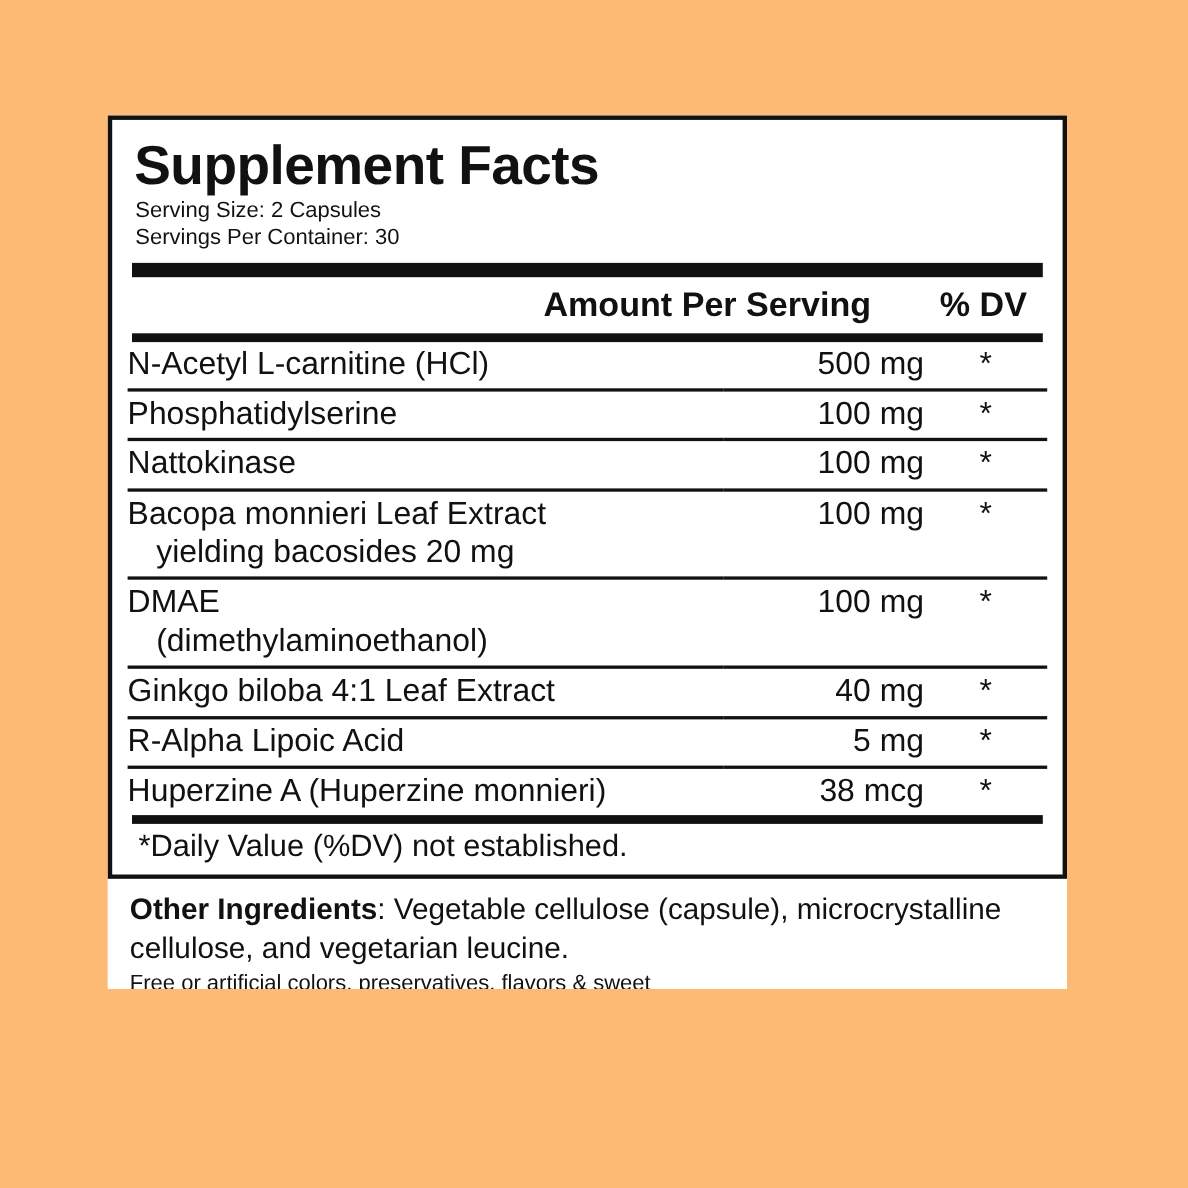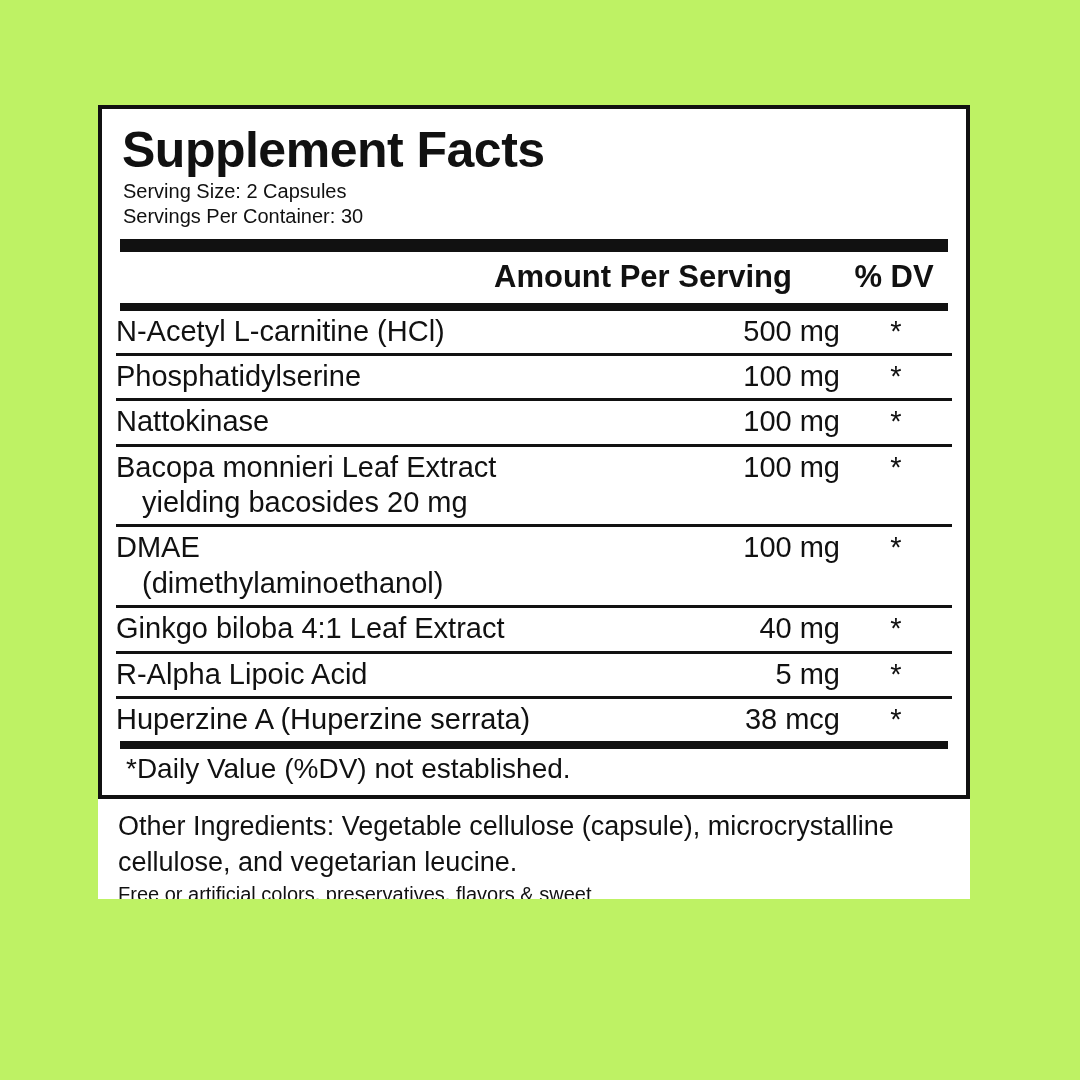--- a/index.html
+++ b/index.html
@@ -11,21 +11,21 @@
     width: 1080px;
     height: 1080px;
     font-family: "Liberation Sans", sans-serif;
     overflow: hidden;
   }
 
   .stage {
     position: relative;
     width: 1080px;
     height: 1080px;
-    background: #bef264;
+    background: #fdba74;
   }
 
   
   .label-card {
     position: absolute;
     left: 98px;
     top: 105px;
     width: 872px;
     background: #ffffff;
     box-sizing: border-box;
@@ -126,21 +126,21 @@
   }
 
   .other-block {
     padding: 10px 14px 0 20px;
     font-size: 27px;
     line-height: 1.32;
     color: #111111;
     background: #ffffff;
   }
   .other-block b {
-    font-weight: normal;
+    font-weight: bold;
   }
   .clipped-line {
     
     height: 18px;
     overflow: hidden;
     color: #111111;
     font-size: 20px;
   }
 </style>
 </head>
@@ -214,21 +214,21 @@
           </tr>
           <tr>
             <td class="name">
               <span>R-Alpha Lipoic Acid</span>
             </td>
             <td class="amt">5 mg</td>
             <td class="dv">*</td>
           </tr>
           <tr>
             <td class="name">
-              <span>Huperzine A (Huperzine serrata)</span>
+              <span>Huperzine A (Huperzine monnieri)</span>
             </td>
             <td class="amt">38 mcg</td>
             <td class="dv">*</td>
           </tr>
         </tbody>
       </table>
 
       <div class="rule-mid"></div>
 
       <div class="footnote">*Daily Value (%DV) not established.</div>

